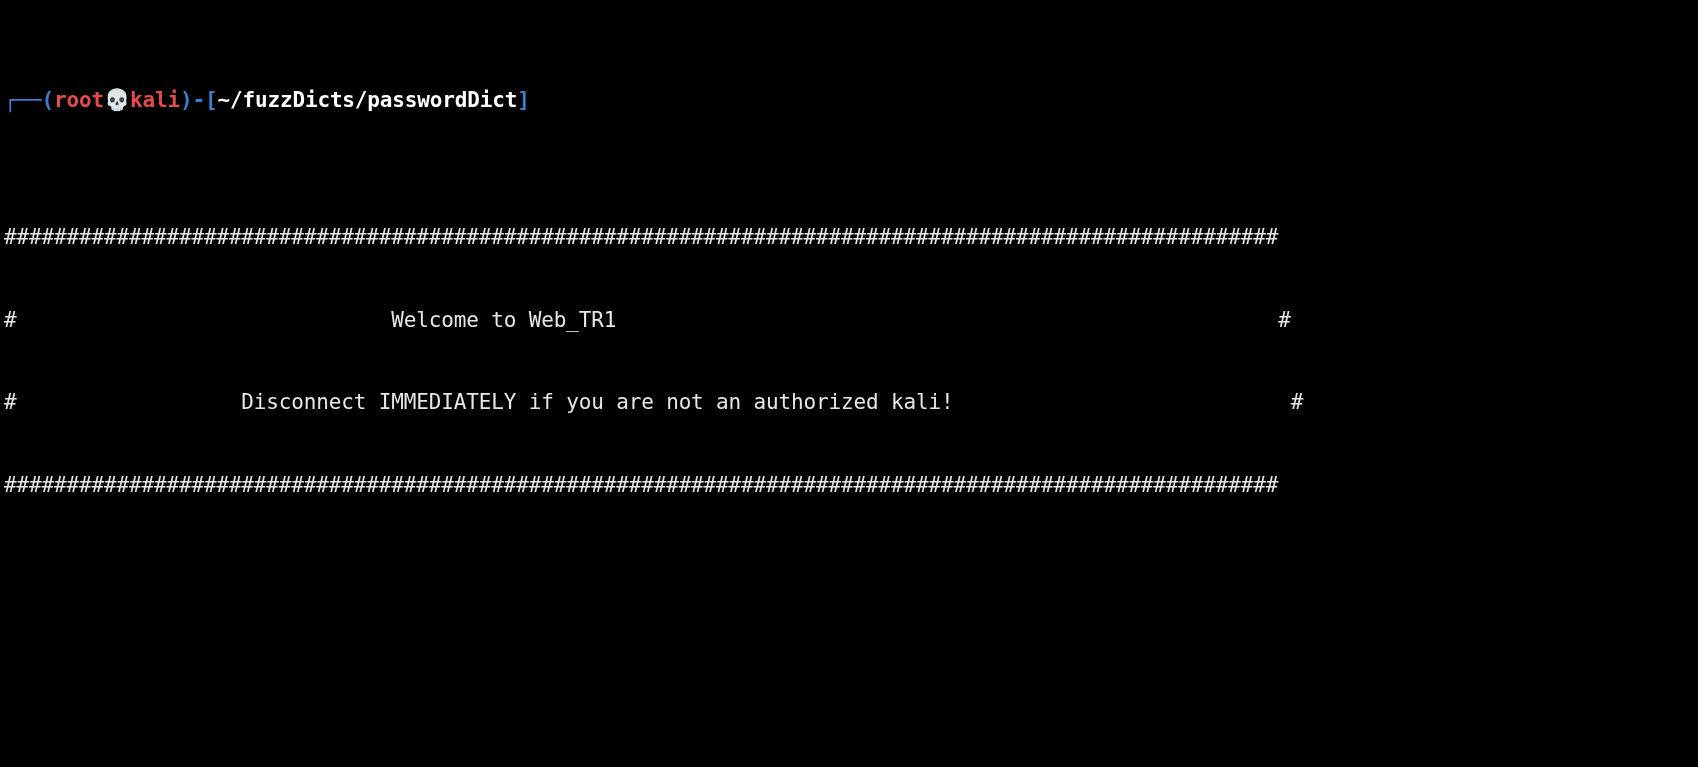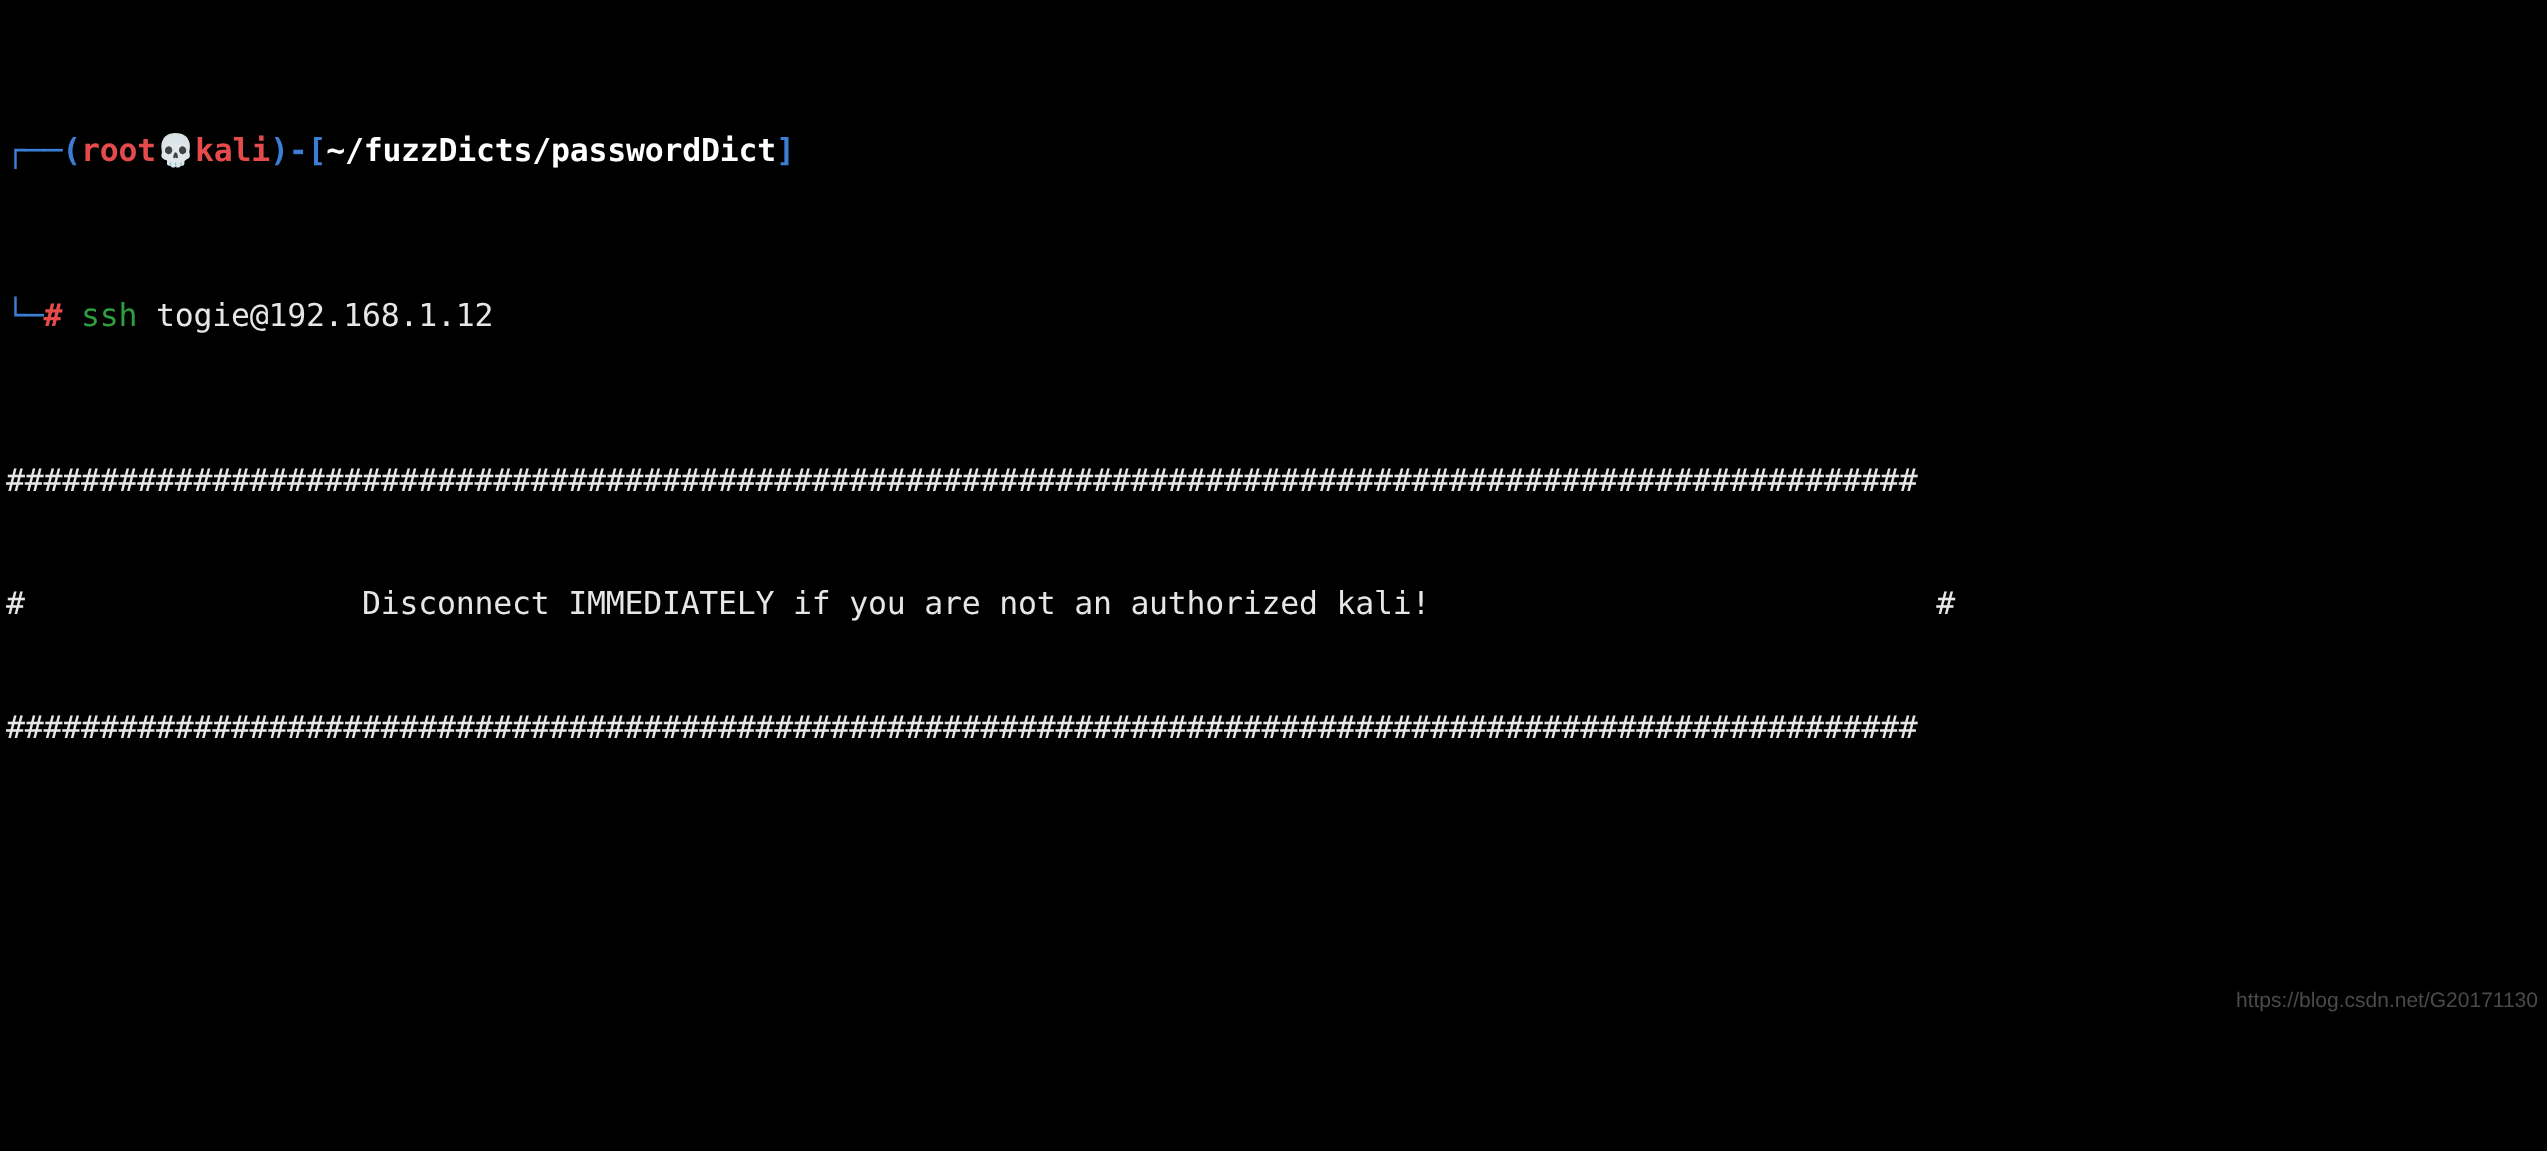--- a/index.html
+++ b/index.html
@@ -56,23 +56,23 @@
     white-space: pre;
   }
 </style>
 </head>
 <body>
 
 <div id="terminal">
 
   <div class="line"><span class="pline">┌──(</span><span class="puser">root</span><span class="pskull">💀</span><span class="puser">kali</span><span class="pline">)-[</span><span class="ppath">~/fuzzDicts/passwordDict</span><span class="pline">]</span></div>
 
-  <div class="line"><span class="pline">└─</span><span class="phash">#</span> <span class="pcmd">ssh</span><span class="pargs"> togie@192.168.1.12</span></div>
 
   <div class="line motd">######################################################################################################</div>
+  <div class="line motd">#                              Welcome to Web_TR1                                                     #</div>
   <div class="line motd">#                  Disconnect IMMEDIATELY if you are not an authorized kali!                           #</div>
   <div class="line motd">######################################################################################################</div>
 
   <div class="line blank"></div>
 
   
   
 
   
 
@@ -94,15 +94,14 @@
 
   
 
   
   
 
   
 
   
 
-  <div id="watermark">https://blog.csdn.net/G20171130</div>
 
 </div>
 
 </body></html>

